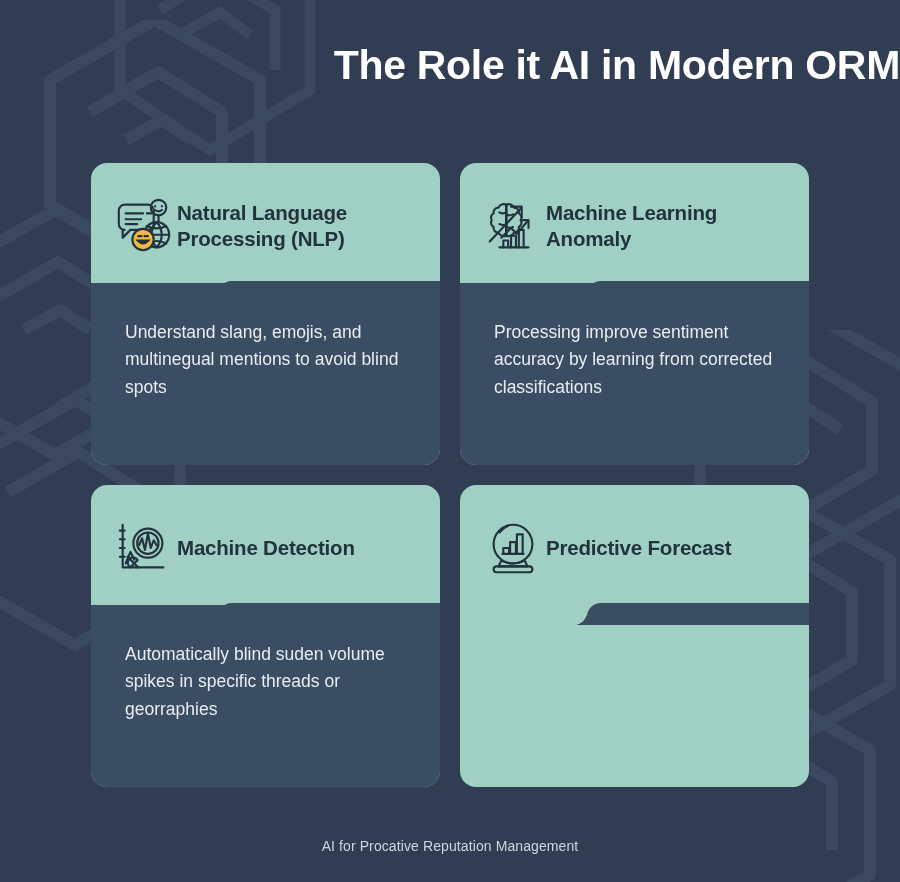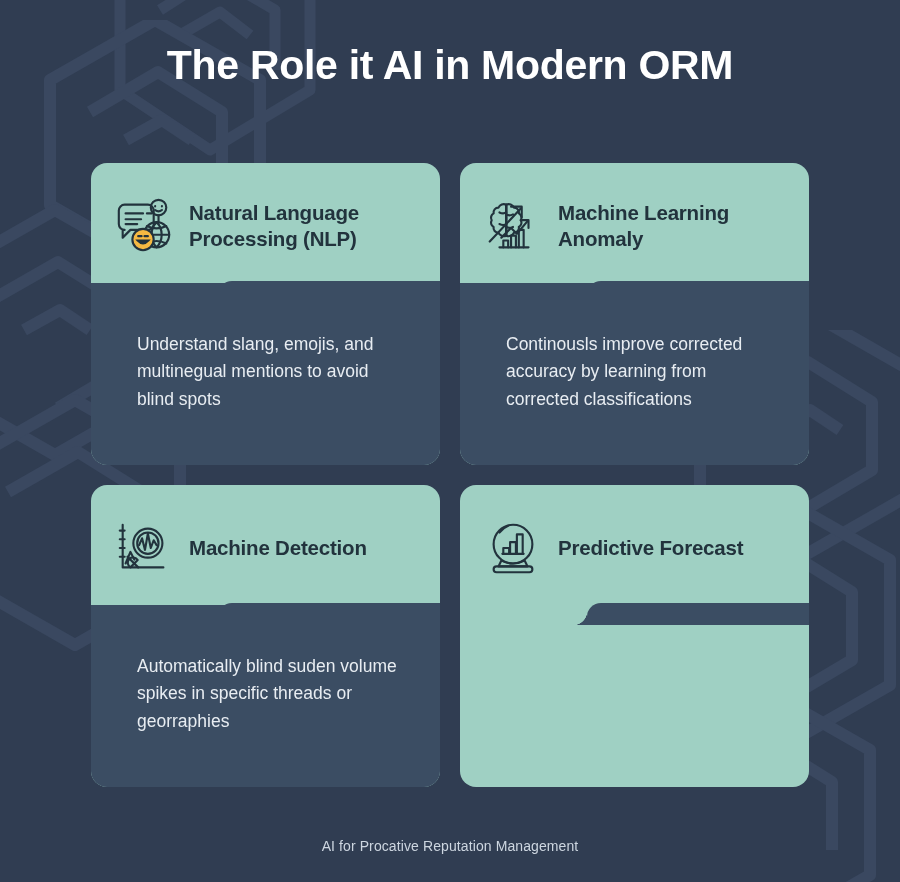--- a/index.html
+++ b/index.html
@@ -30,21 +30,21 @@
   .wm-left  { position:absolute; left:-70px;  top:20px;  }
   .wm-right { position:absolute; right:-60px; top:330px; }
   .wm-top   { position:absolute; left:60px;   top:-60px; }
 
   
   .title {
     position: absolute;
     top: 42px;
     left: 0;
     width: 900px;
-    text-align: center;
+    text-align: right;
     color: #ffffff;
     font-size: 41px;
     font-weight: bold;
     letter-spacing: -0.3px;
     line-height: 1.15;
   }
 
   
   .grid {
     position: absolute;
@@ -71,21 +71,21 @@
   .card-head {
     position: absolute;
     left: 0;
     top: 0;
     width: 349px;
     height: 126px;
     display: flex;
     align-items: center;
     padding: 0 18px 0 22px;
     box-sizing: border-box;
-    gap: 14px;
+    gap: 2px;
   }
   .card-icon {
     flex: 0 0 auto;
     width: 62px;
     height: 62px;
     display: block;
   }
   .card-title {
     color: #22333d;
     font-size: 20.5px;
@@ -125,21 +125,21 @@
     position: absolute;
     left: -14px;
     bottom: 0;
     width: 14px;
     height: 14px;
     background: #3b4d63;
     -webkit-mask-image: radial-gradient(circle 14px at 0 0, transparent 0 14px, #000 14.5px);
     mask-image: radial-gradient(circle 14px at 0 0, transparent 0 14px, #000 14.5px);
   }
 
-  .card-text { margin: 16px; }
+  .card-text { margin: 4px; }
 
   
   .footer {
     position: absolute;
     left: 0;
     bottom: 28px;
     width: 900px;
     text-align: center;
     color: #cdd6e0;
     font-size: 14px;
@@ -241,21 +241,21 @@
             <path d="M18 54 h30"></path>
             <path d="M22 54 v-7 h5 v7"></path>
             <path d="M30 54 v-12 h5 v12"></path>
             <path d="M38 54 v-18 h5 v18"></path>
           </g>
         </svg>
         <div class="card-title">Machine Learning Anomaly</div>
       </div>
       <div class="card-step"></div>
       <div class="card-body">
-        <p class="card-text">Continousls improve corrected accuracy by learning from corrected classifications</p>
+        <p class="card-text">Processing improve sentiment accuracy by learning from corrected classifications</p>
       </div>
     </div>
 
     <div class="card">
       <div class="card-head">
         <svg class="card-icon" viewBox="0 0 64 64">
           <g fill="none" stroke="#22333d" stroke-width="2.2" stroke-linecap="round" stroke-linejoin="round">
             <path d="M10 8 v44 h42"></path>
             <path d="M7 14 h5"></path>
             <path d="M7 23 h5"></path>

